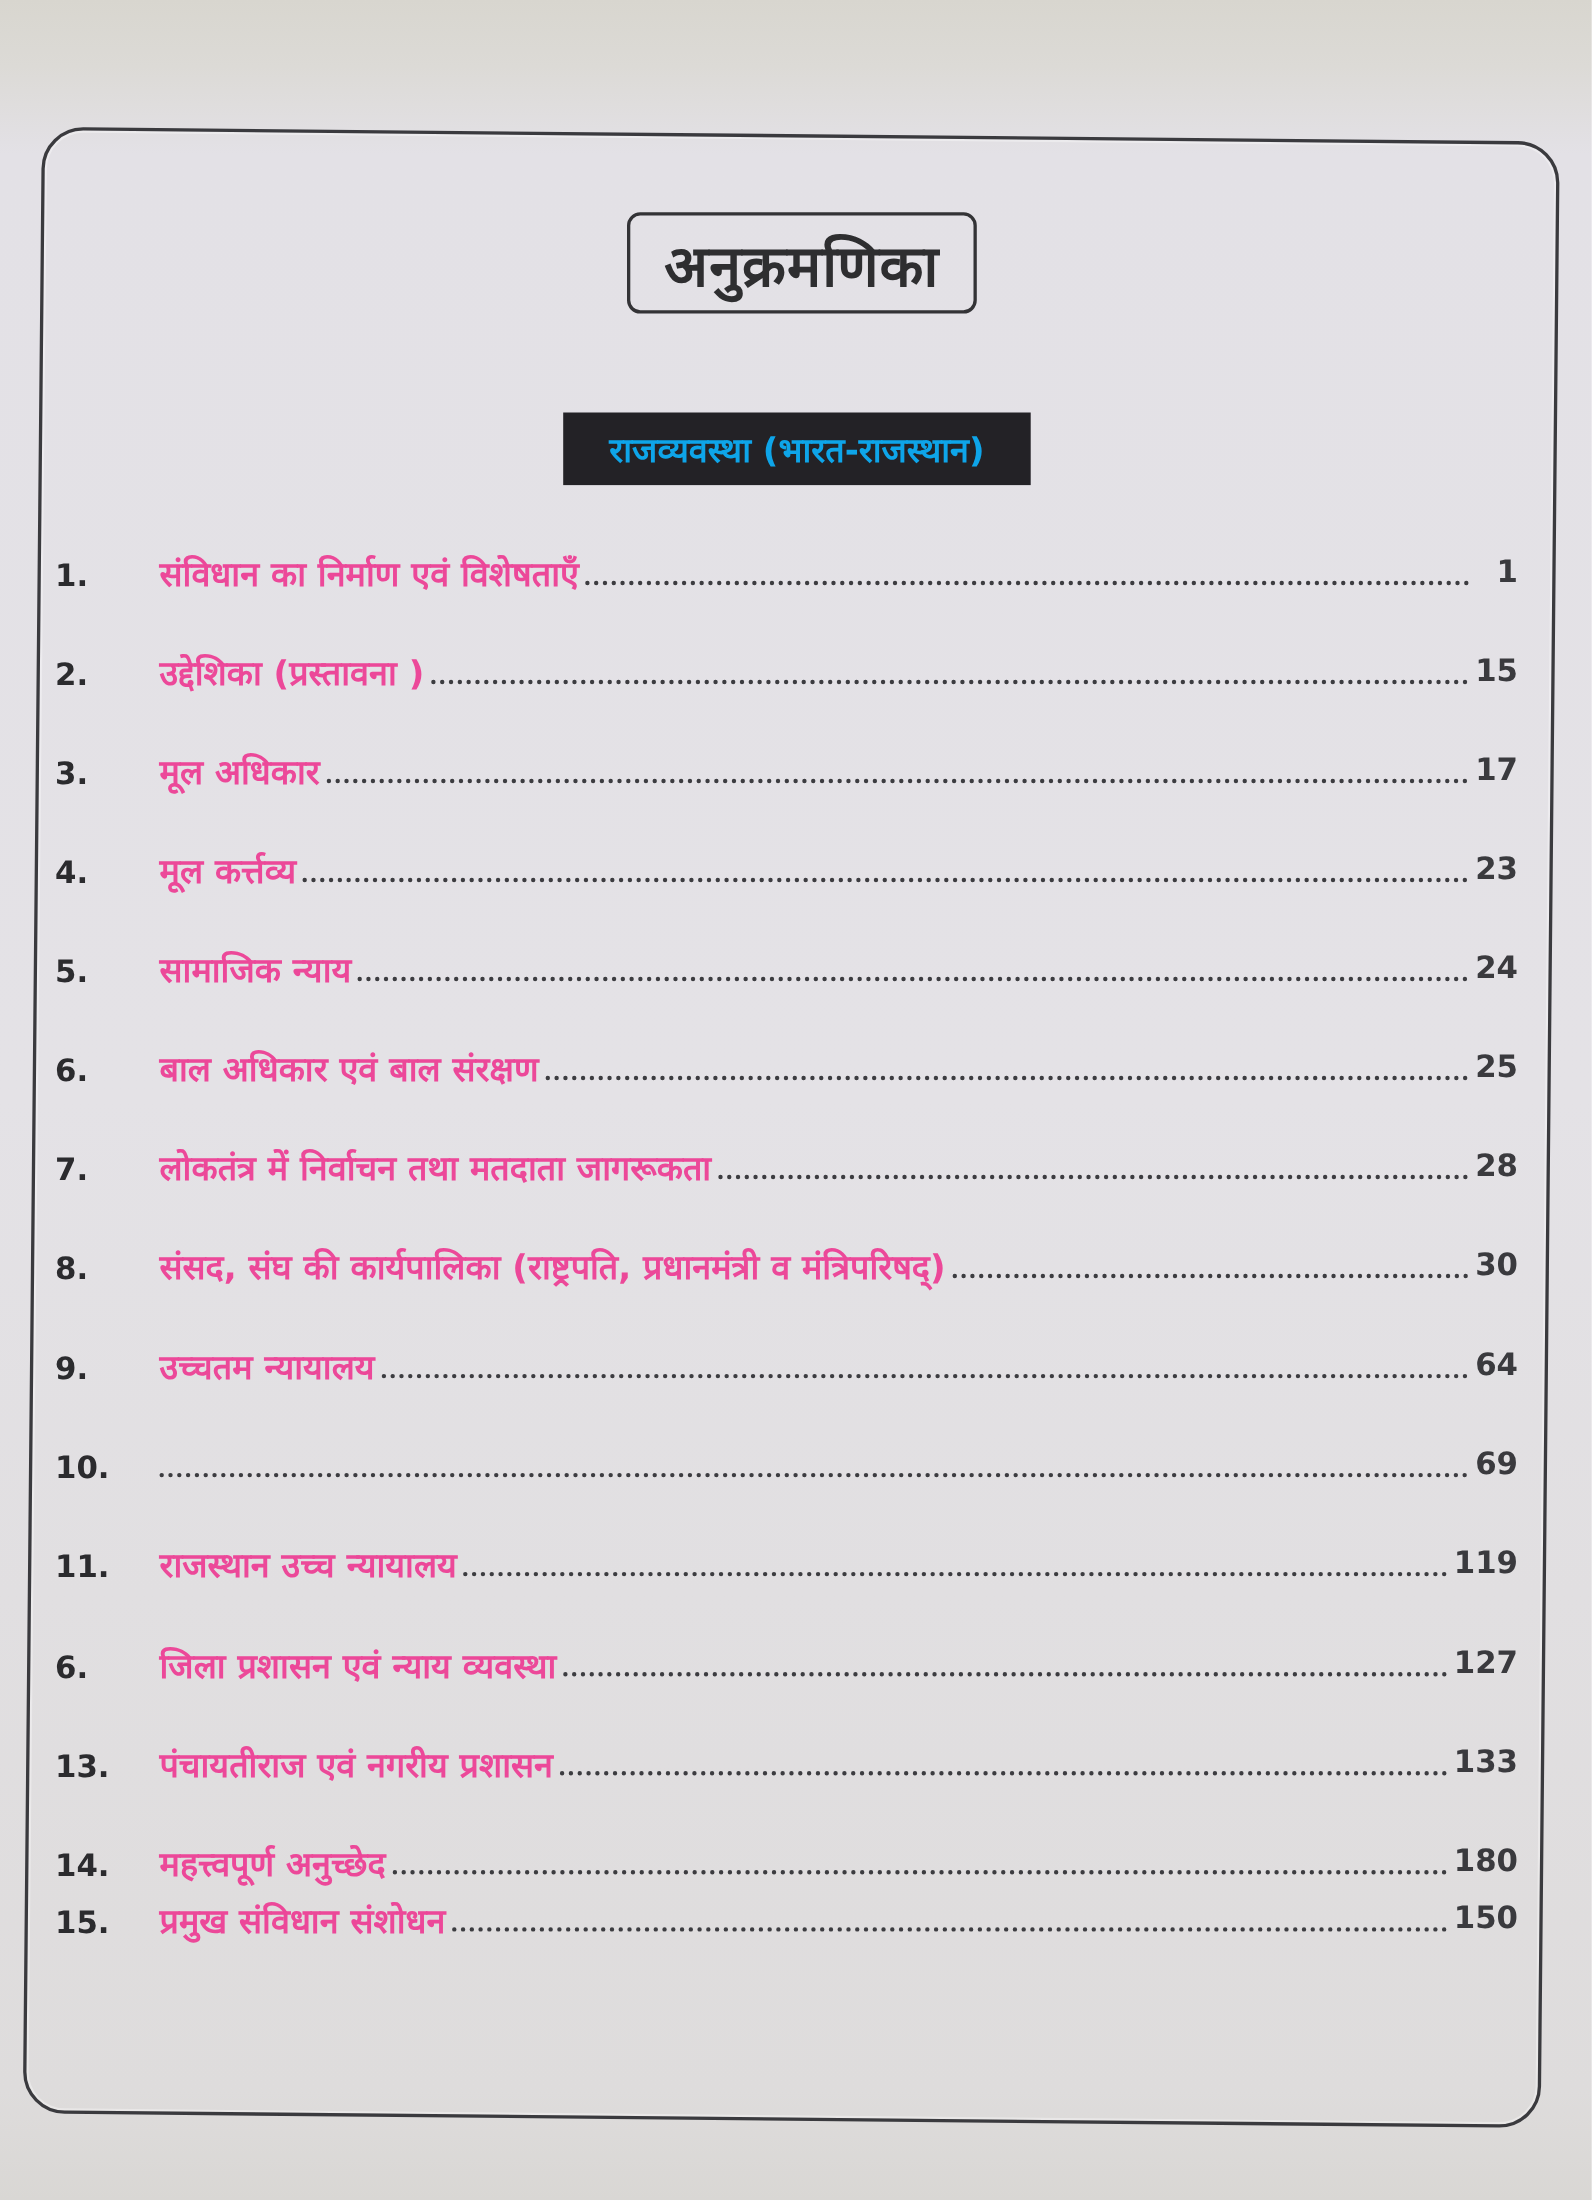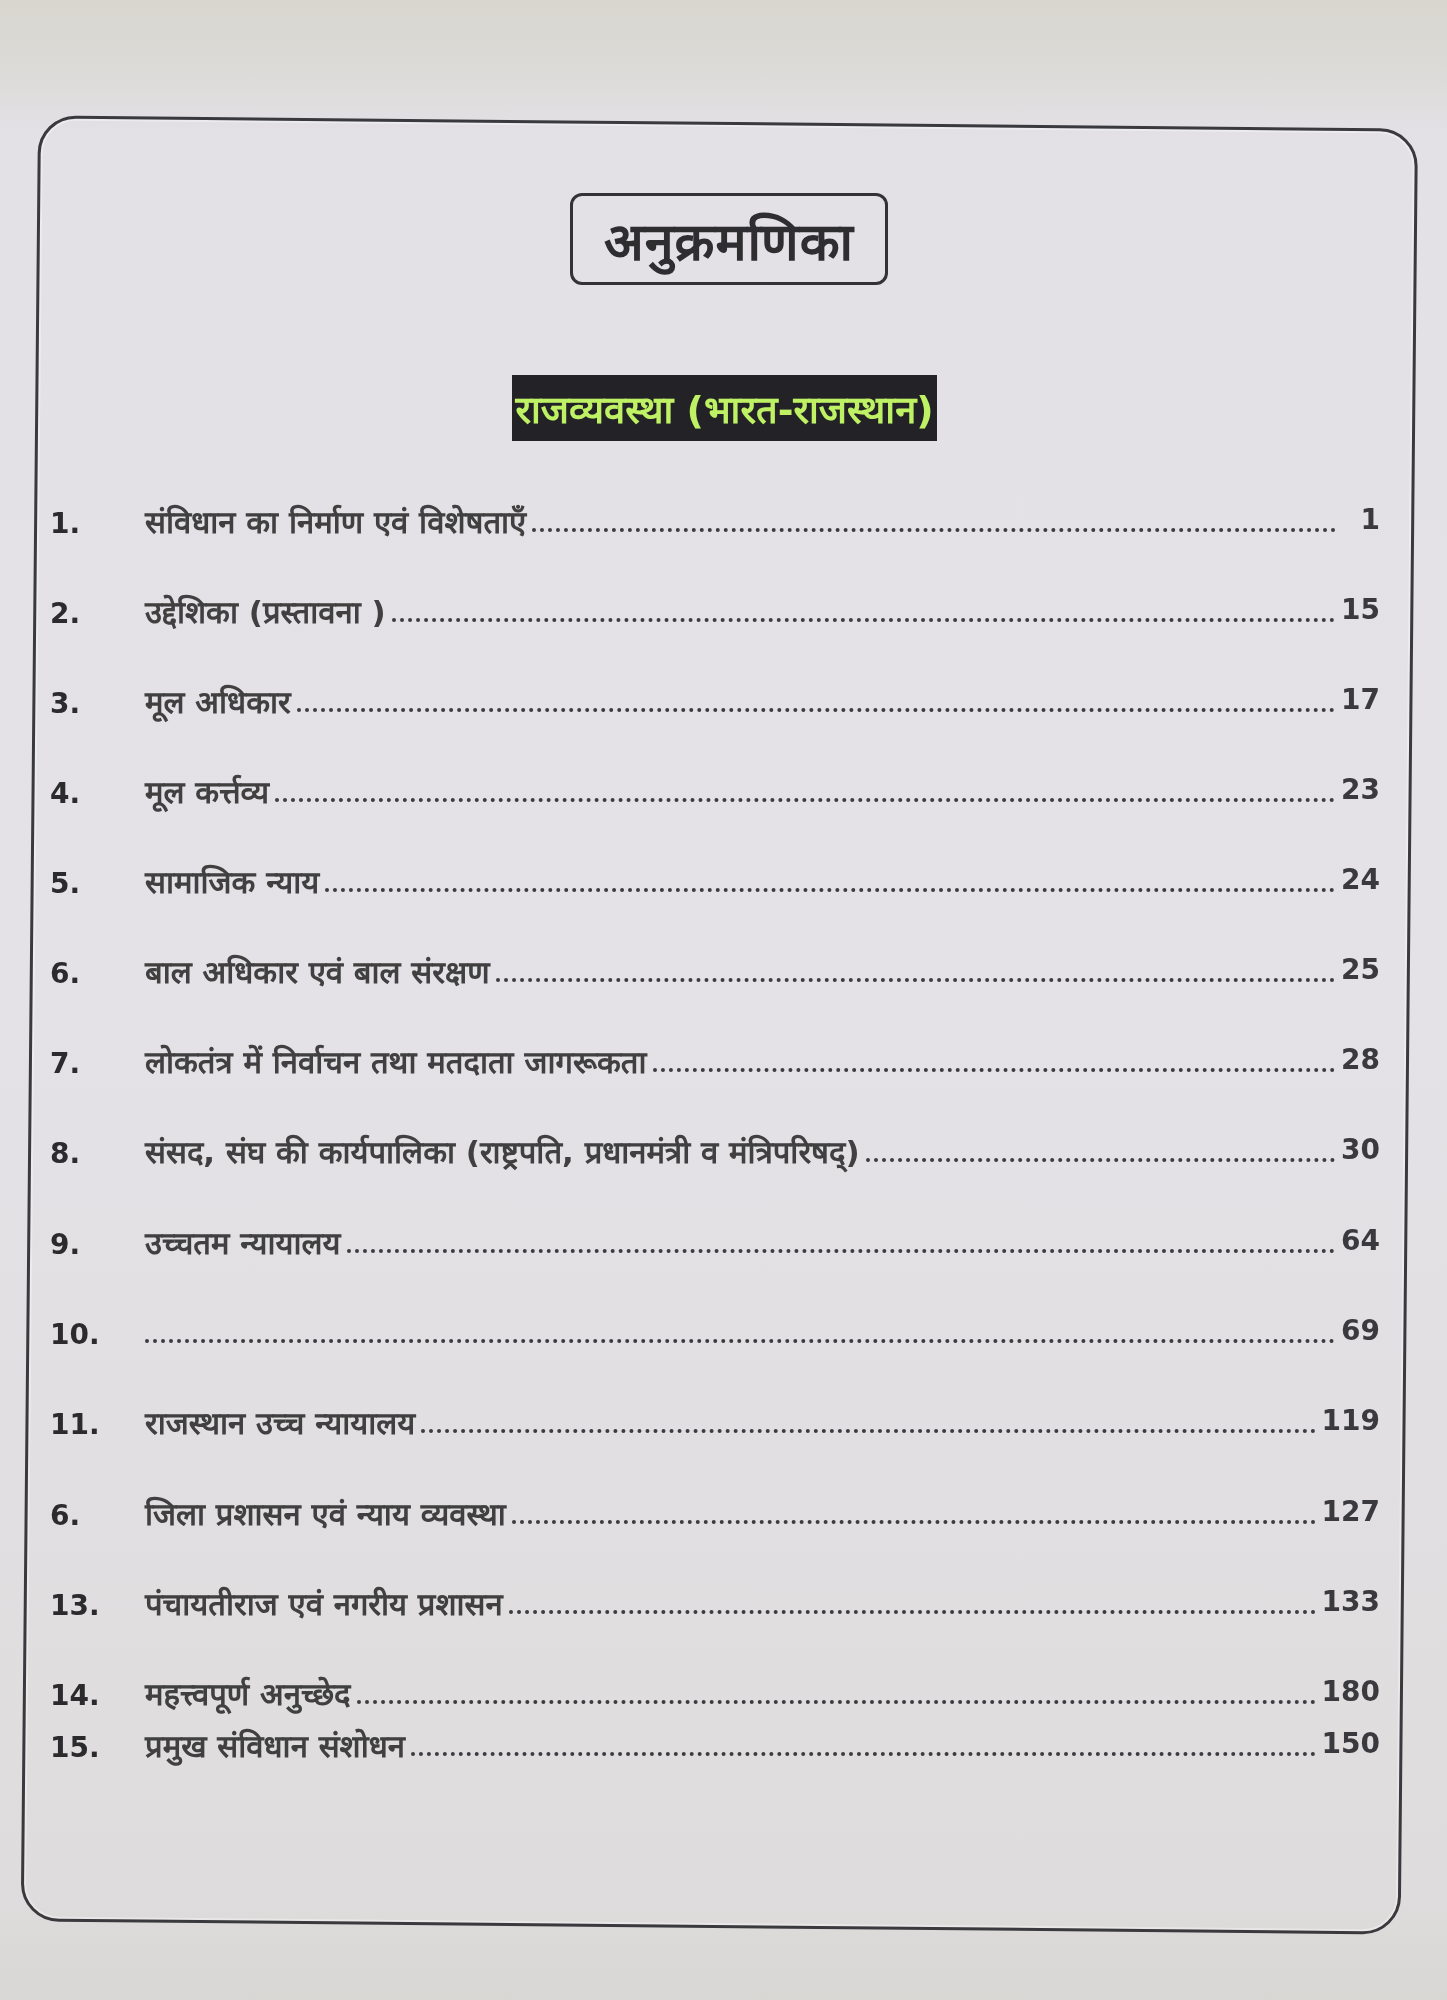--- a/index.html
+++ b/index.html
@@ -53,22 +53,22 @@
       top: 375px;
       width: 425px;
       height: 66px;
       background: #232226;
       display: flex;
       align-items: center;
       justify-content: center;
       box-sizing: border-box;
     }
     .section-banner-text {
-      color: #bef264;
-      font-size: 38px;
+      color: #0ea5e9;
+      font-size: 31px;
       font-weight: bold;
       font-family: "DejaVu Sans", sans-serif;
     }
     .toc-list {
       position: absolute;
       left: 0;
       top: 0;
       width: 1447px;
     }
     .toc-row {
@@ -85,21 +85,21 @@
       font-size: 28px;
       font-weight: bold;
       color: #2b2b2e;
       flex: 0 0 95px;
       padding-bottom: 2px;
     }
     .toc-title {
       font-family: "DejaVu Sans", sans-serif;
       font-size: 31px;
       font-weight: bold;
-      color: #404040;
+      color: #ec4899;
       white-space: nowrap;
       padding-right: 6px;
       flex: 0 0 auto;
     }
     .toc-leader {
       flex: 1 1 auto;
       border-bottom: 4px dotted #3c3c40;
       margin-bottom: 10px;
       height: 0;
       min-width: 20px;

